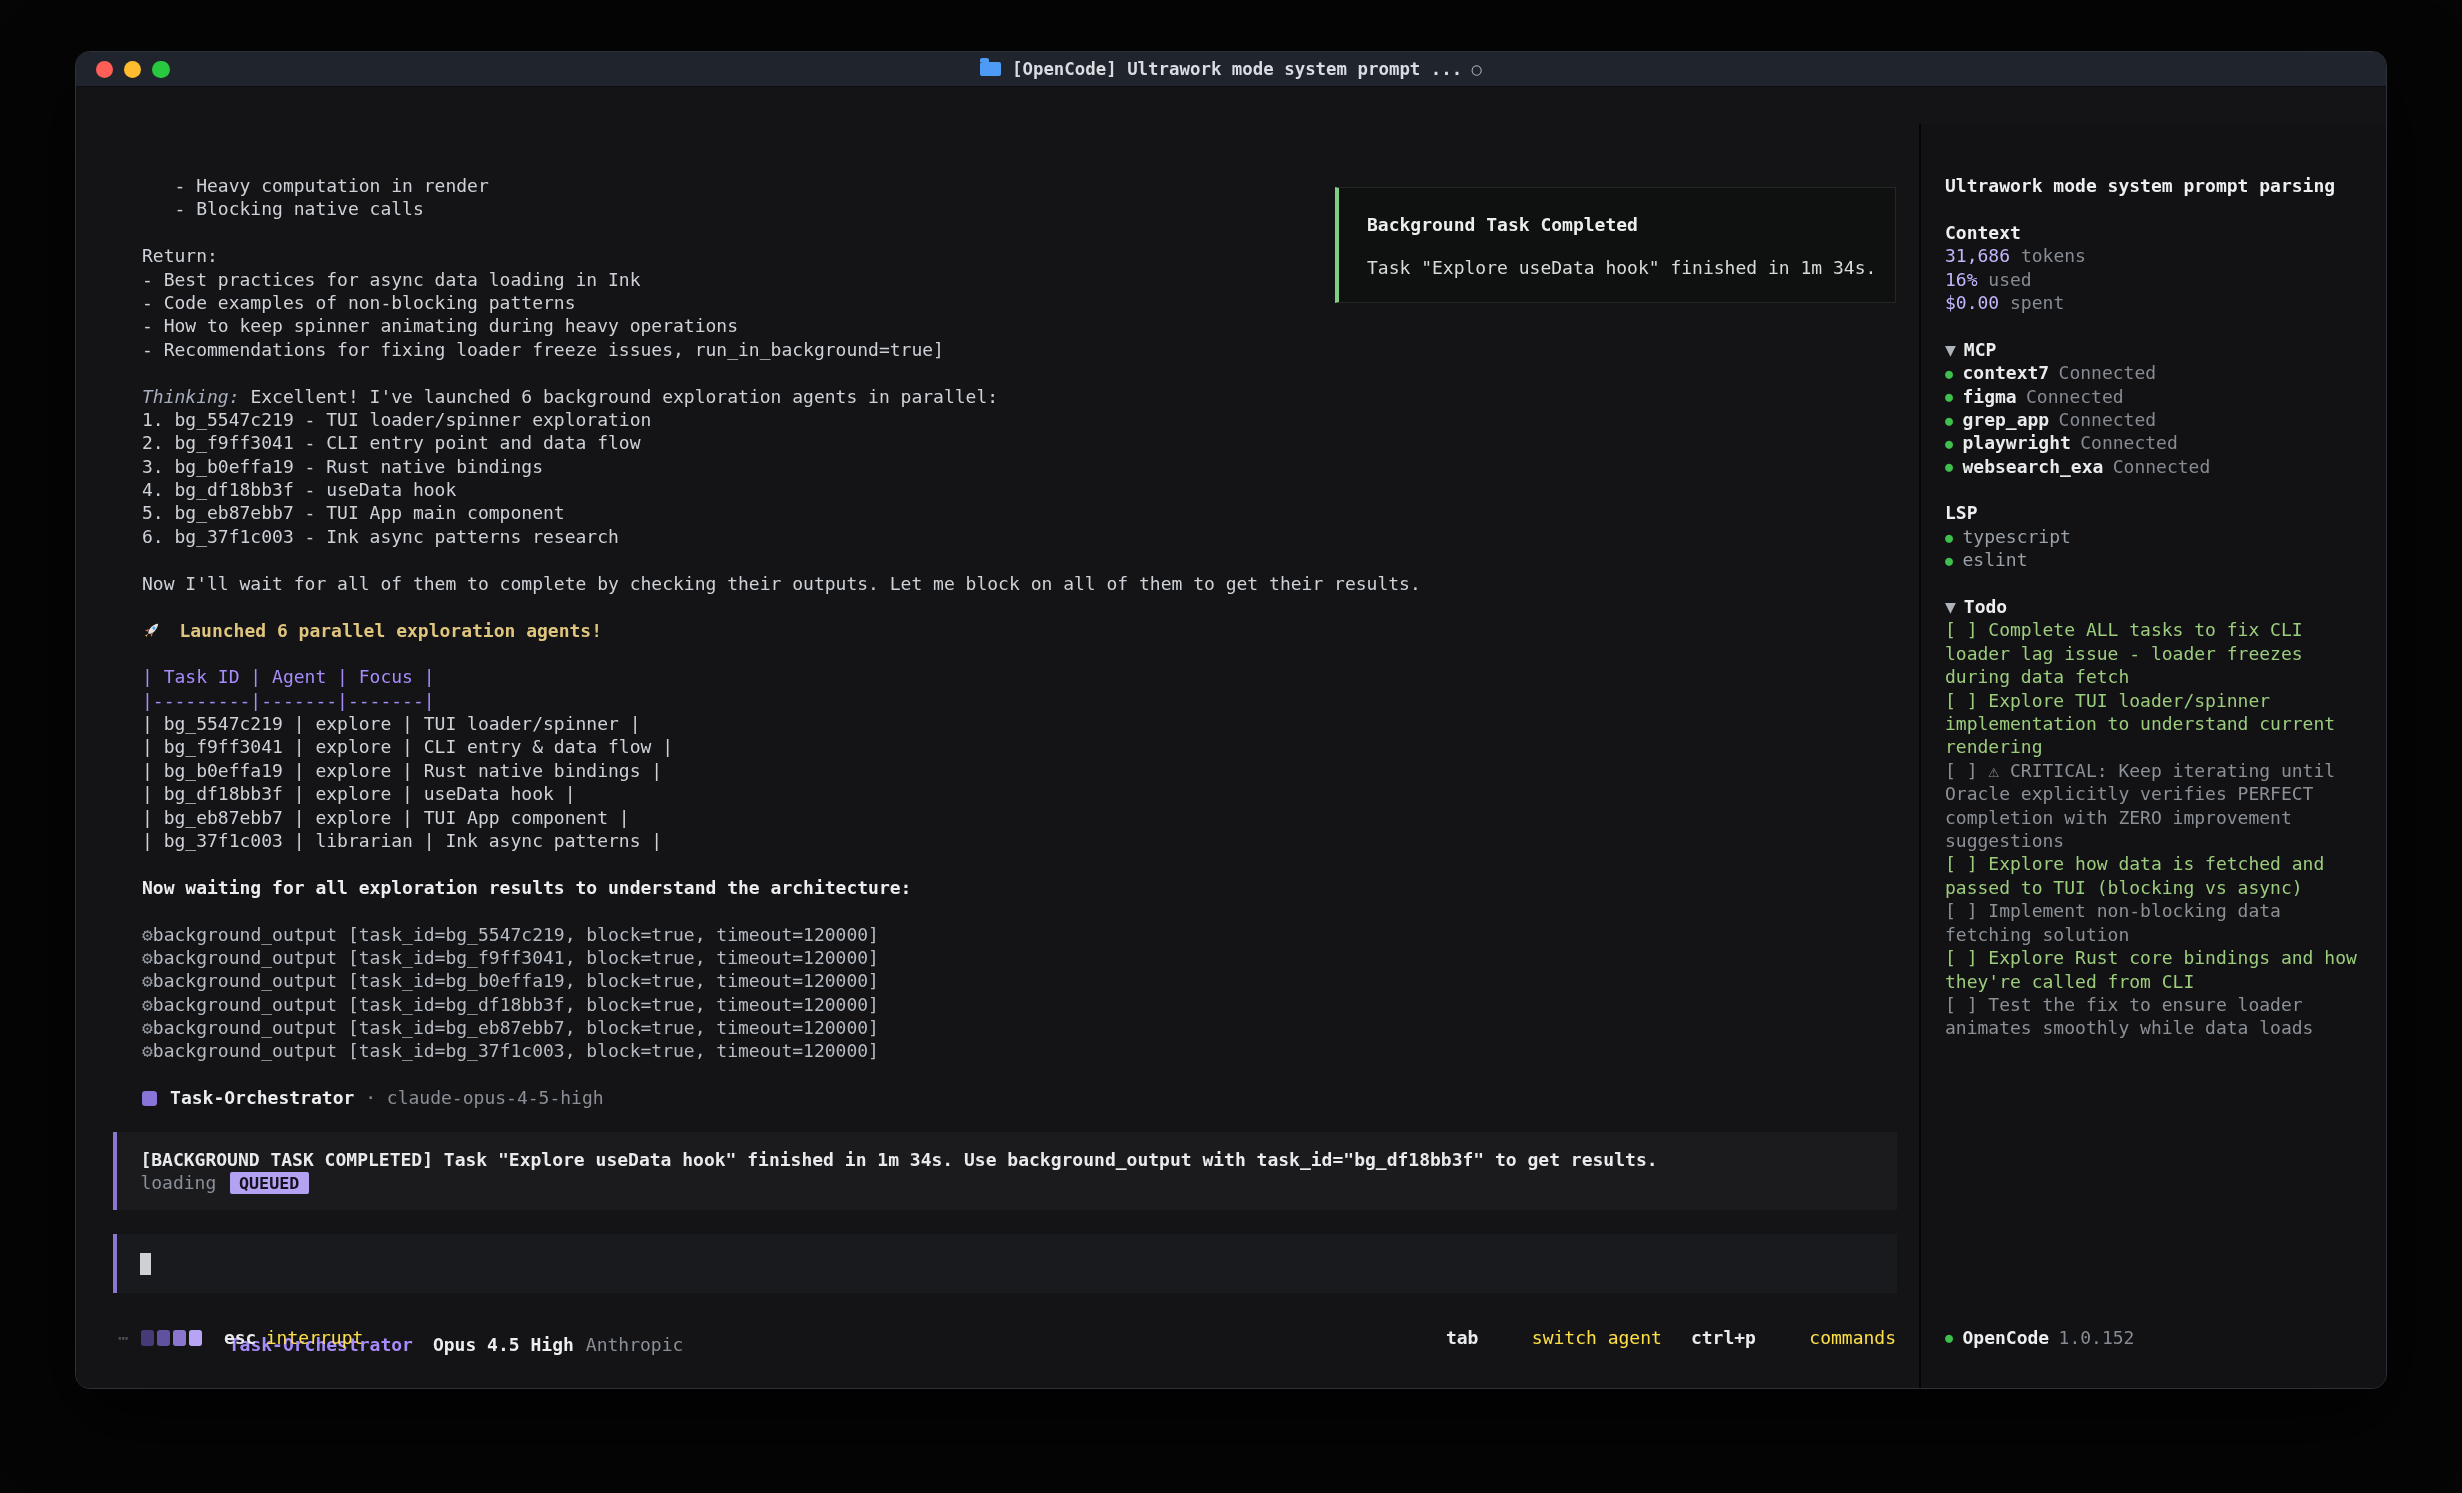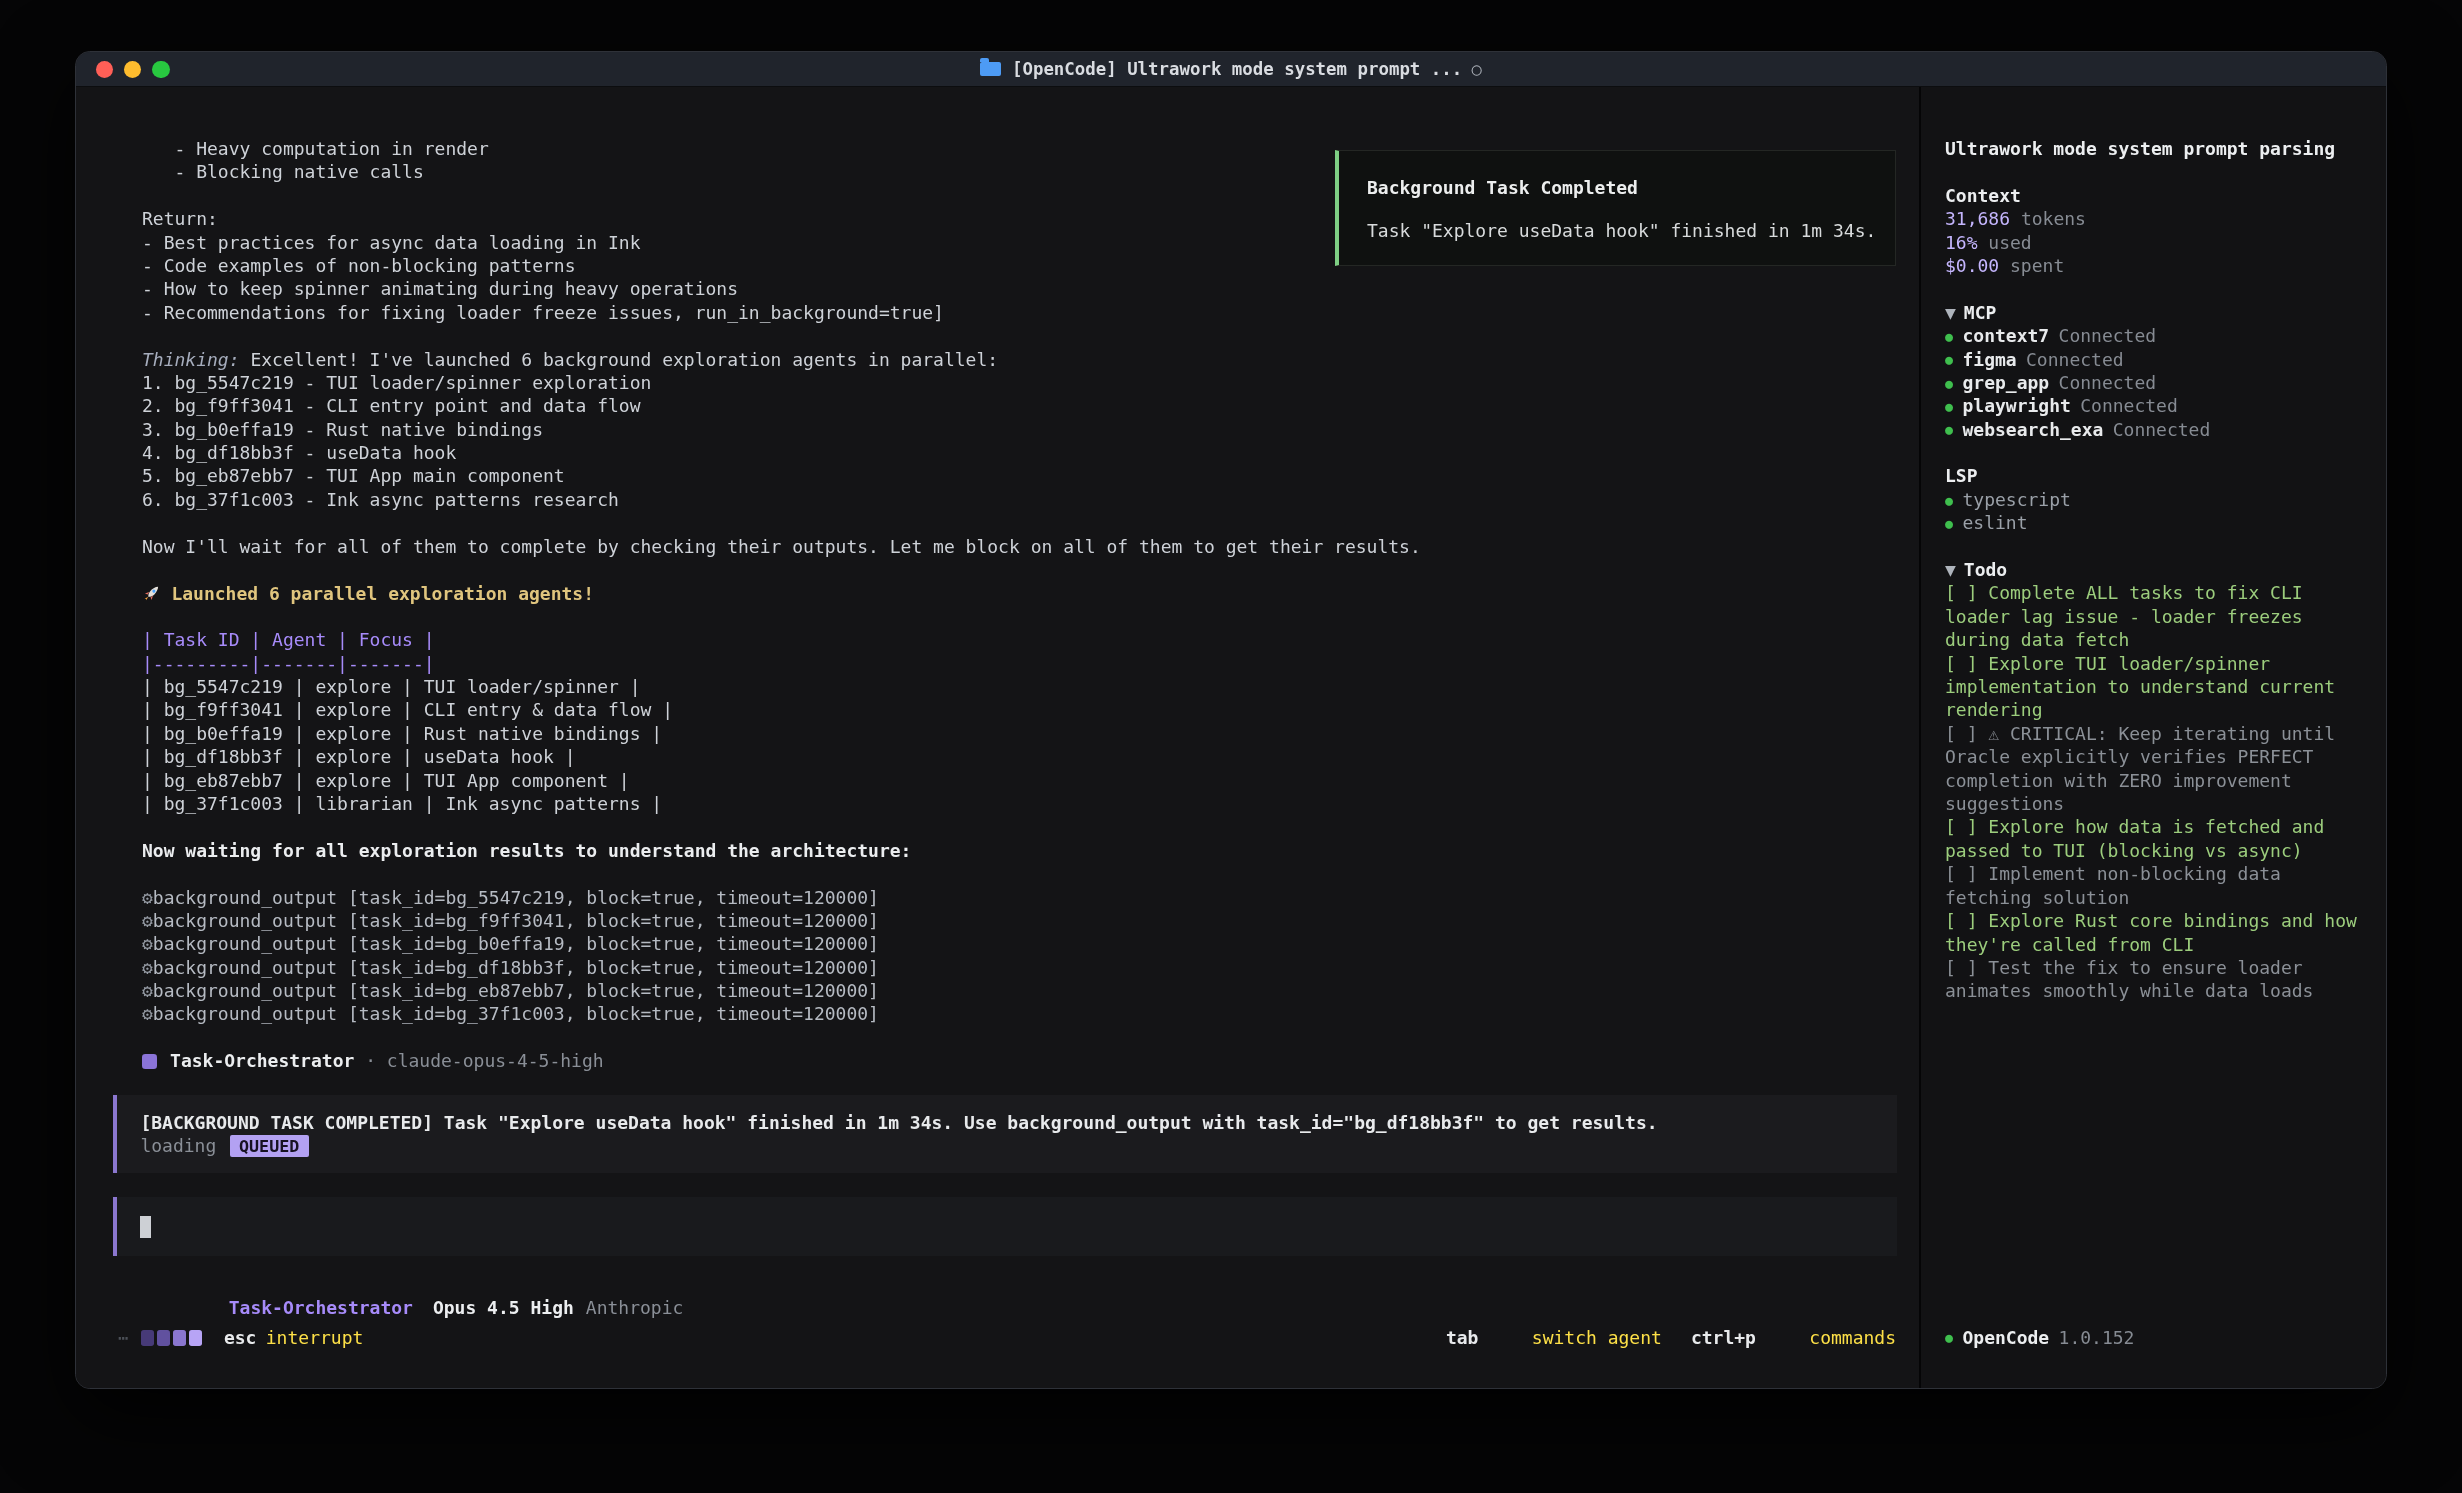--- a/index.html
+++ b/index.html
@@ -21,35 +21,35 @@
   }
   .traffic { position:absolute; left:20px; top:0; height:35px; display:flex; align-items:center; }
   .tl { width:17.4px; height:17.4px; border-radius:50%; margin-right:10.7px; display:inline-block; }
   .tl.red{ background:#ff5f57; } .tl.yellow{ background:#febc2e; } .tl.green{ background:#28c840; }
   .title-wrap { display:flex; align-items:center; font-weight:bold; color:#d9dce1; font-size:17.4px; }
   .folder-icon { position:relative; width:21.4px; height:14.7px; background:#4d9bf5; border-radius:2px; margin-right:10.7px; display:inline-block; }
   .folder-icon::before { content:""; position:absolute; top:-4px; left:0; width:9.4px; height:4.7px; background:#4d9bf5; border-radius:2px 2px 0 0; }
   .title-circle { font-weight:normal; color:#a7acb4; margin-left:9.4px; font-size:17.4px; }
 
   
-  .appbody { flex:1; display:flex; min-height:0; }
+  .appbody { flex:1; display:flex; min-height:0;margin-top:37px; }
   .main { position:relative; width:1843px; flex:none; background:#141416; padding-top:50px; overflow:hidden; }
   .sidebar { flex:1; background:#121214; border-left:2px solid #050506; position:relative; padding:50px 27px 0 24px; overflow:hidden; }
 
   
   .transcript { padding-left:66px; }
   .line { white-space:pre; height:23.4px; line-height:23.4px; }
   .sp { height:23.4px; }
   .t-think-label { font-style:italic; color:#a6adbd; }
   .t-bold { font-weight:bold; color:#ebedef; }
   .t-purple { color:#a78bfa; }
   .t-yellow { color:#e0c57e; font-weight:bold; }
   .t-call { color:#b6bbc3; }
   .gear { color:#959ba4; }
-  .banner-line { display:flex; align-items:center; height:23.4px; }
+  .banner-line { display:flex; align-items:center; height:23.4px;gap:8px; }
   .banner-line svg { margin-right:9.4px; }
   .block-icon { display:inline-block; width:14.7px; height:14.7px; background:#8b74d8; border-radius:3.3px; margin-right:13.4px; vertical-align:-1.3px; }
   .orc-name { font-weight:bold; color:#eceef0; }
   .orc-dim { color:#8a8f97; }
 
   
   .notification {
     position:absolute; top:63px; right:23px; width:561px;
     background:#0f1110; border:0.7px solid #242724; border-left:4.7px solid #7ecf84;
     padding:25.4px 20px 23px 28px;

